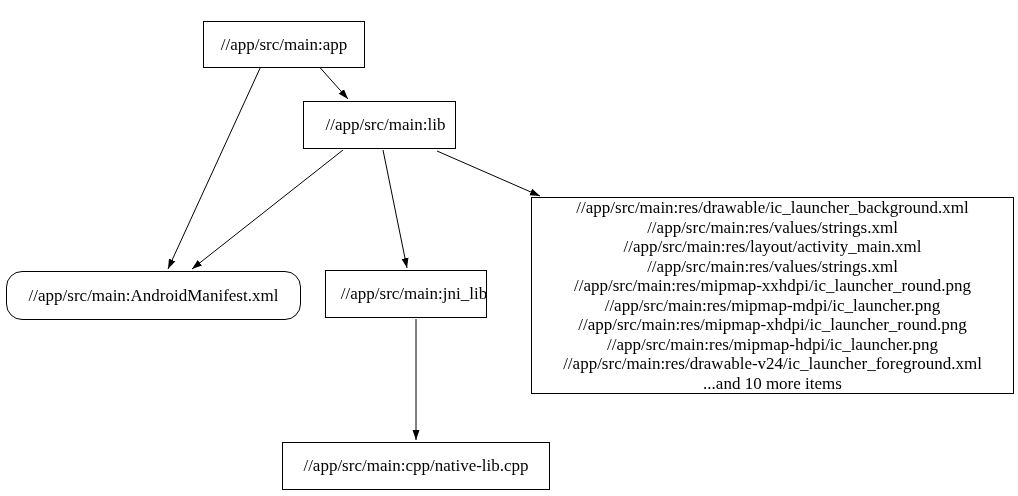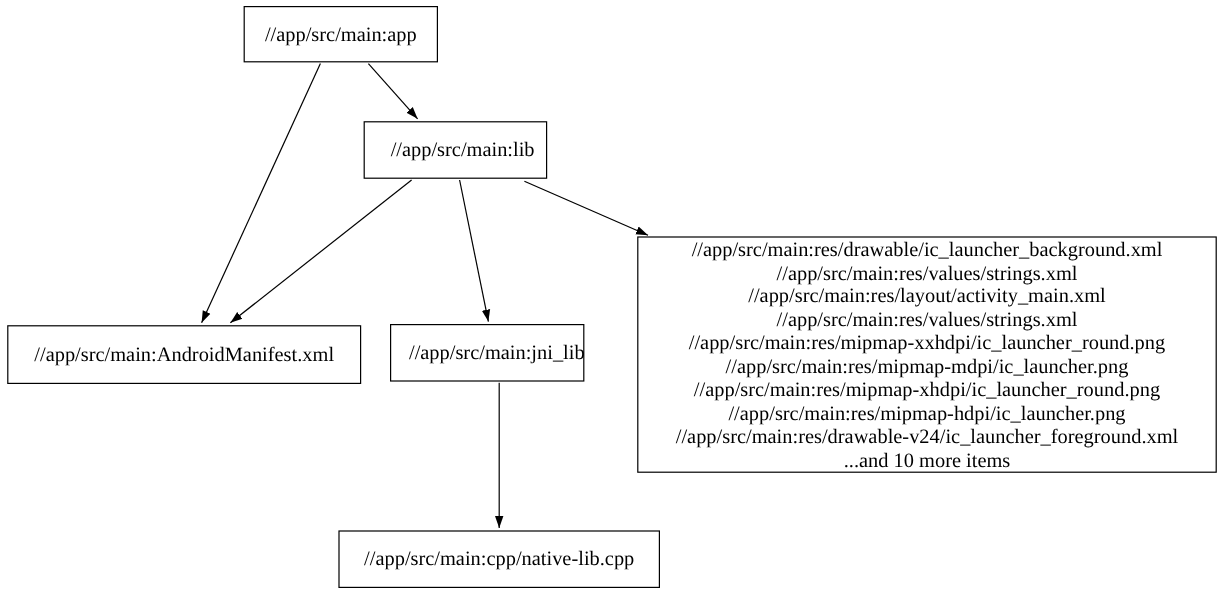--- a/index.html
+++ b/index.html
@@ -34,23 +34,23 @@
     border: 1px solid #000000;
     background: #ffffff;
     display: flex;
     align-items: center;
     justify-content: center;
     text-align: center;
     font-size: 17px;
     line-height: 19.5px;
     white-space: nowrap;
   }
-  .node-app            { left: 203px; top: 5px;   width: 162px; height: 47px; }
+  .node-app            { left: 203px; top: 21px;   width: 162px; height: 47px; }
   .node-lib            { left: 303px; top: 101px; width: 153px; height: 48px; padding-left: 12px; }
-  .node-manifest       { left: 6px;   top: 271px; width: 295px; height: 49px; }
+  .node-manifest       { left: 6px;   top: 271px; width: 295px; height: 49px; border-radius: 16px; }
   .node-jni-lib        { left: 325px; top: 270px; width: 162px; height: 48px; padding-left: 16px; }
   .node-native-lib     { left: 282px; top: 442px; width: 268px; height: 48px; }
   .node-res-group {
     left: 531px; top: 197px; width: 483px; height: 197px;
     flex-direction: column;
     justify-content: center;
   }
   .node-res-group .res-line {
     display: block;
   }

